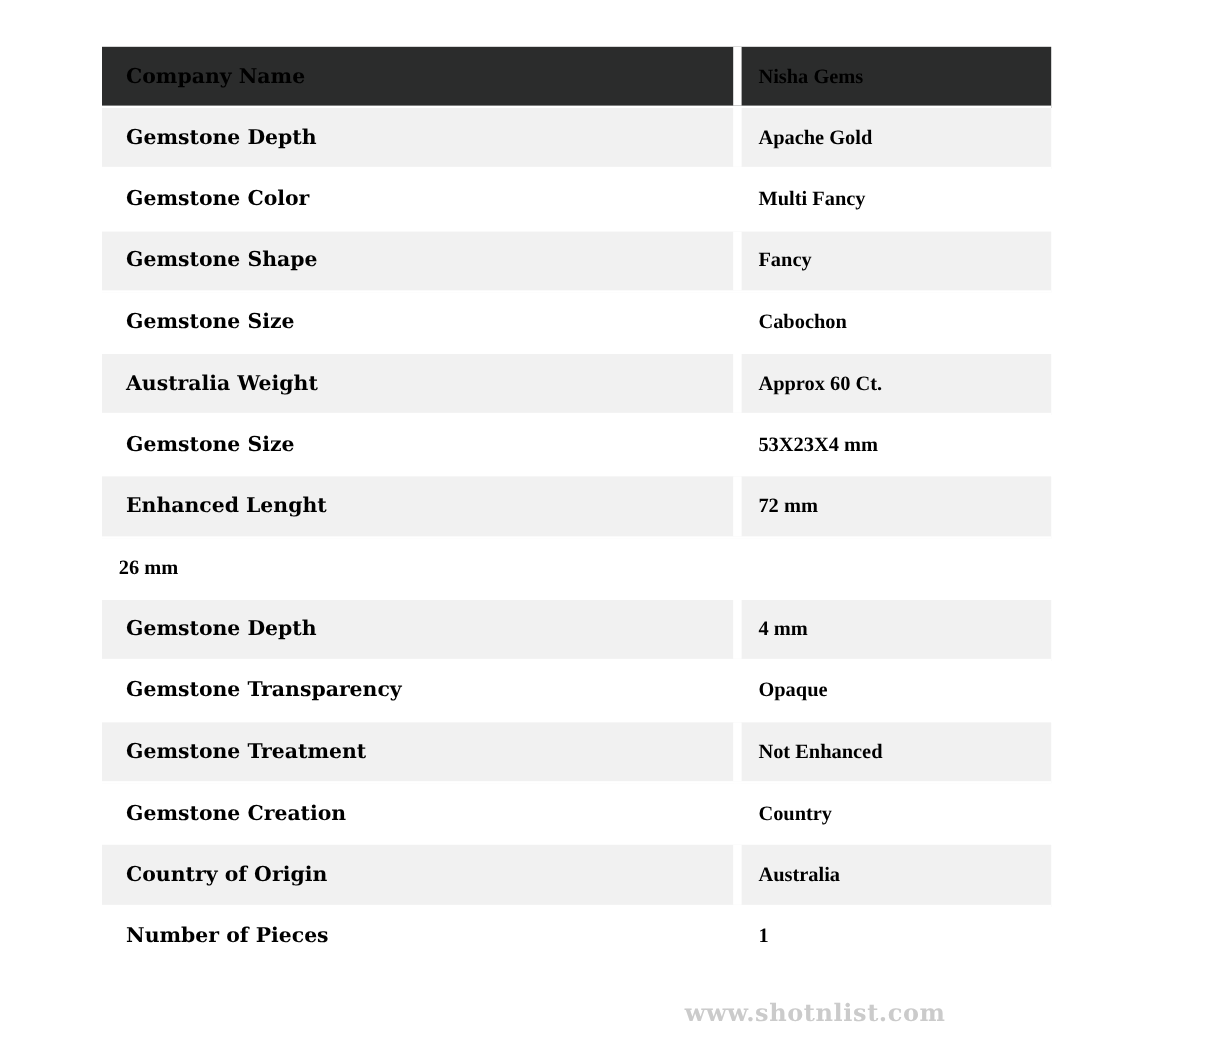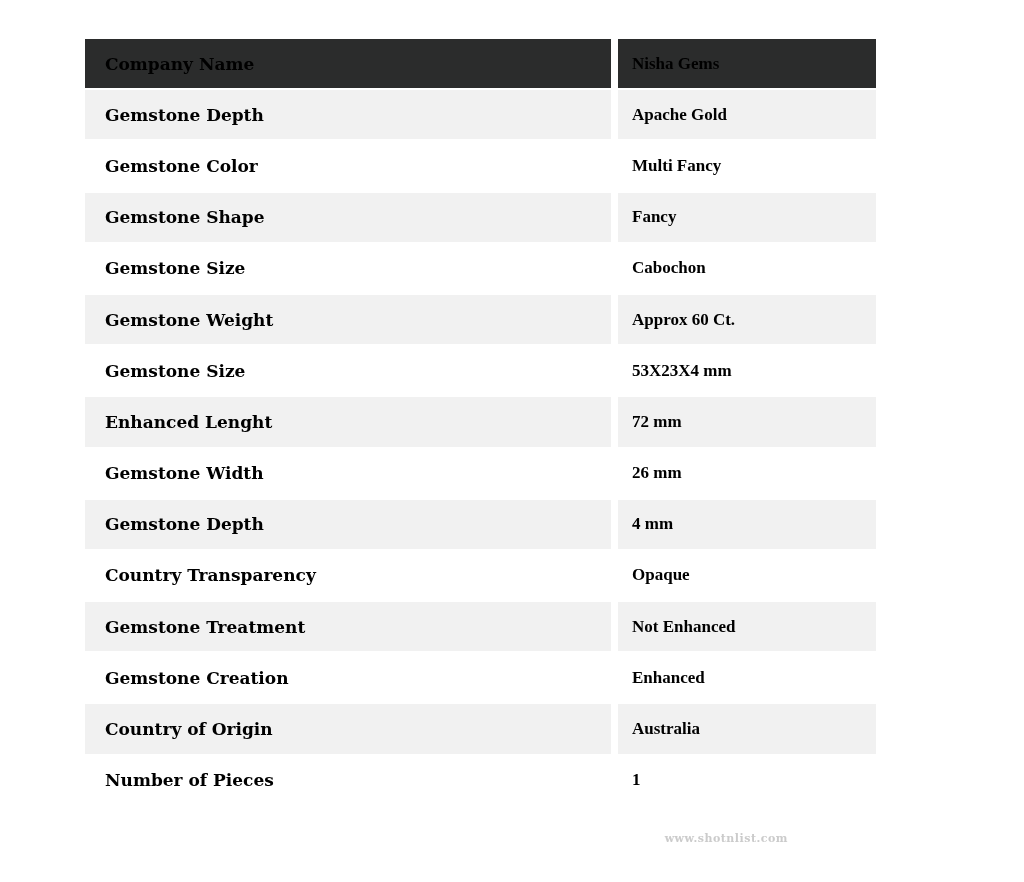--- a/index.html
+++ b/index.html
@@ -56,21 +56,21 @@
   .table-body .row:nth-child(odd) {
     background: var(--row-alt-bg, #f1f1f1);
   }
   .table-body .row:nth-child(even) {
     background: var(--row-bg, #ffffff);
   }
   .watermark {
     position: absolute;
     top: 832px;
     right: 88px;
-    font-size: 11px;
+    font-size: 20px;
     font-weight: 700;
     color: var(--watermark-color, #cbcbcb);
     letter-spacing: 0.5px;
     margin-left: 22px;
   }
 </style>
 </head>
 <body>
 
 <div class="page">
@@ -97,57 +97,56 @@
     <div class="cell label">Gemstone Shape</div>
     <div class="cell value">Fancy</div>
   </div>
 
   <div class="row">
     <div class="cell label">Gemstone Size</div>
     <div class="cell value">Cabochon</div>
   </div>
 
   <div class="row">
-    <div class="cell label">Gemstone Weight</div>
+    <div class="cell label">Australia Weight</div>
     <div class="cell value">Approx 60 Ct.</div>
   </div>
 
   <div class="row">
     <div class="cell label">Gemstone Size</div>
     <div class="cell value">53X23X4 mm</div>
   </div>
 
   <div class="row">
     <div class="cell label">Enhanced Lenght</div>
     <div class="cell value">72 mm</div>
   </div>
 
   <div class="row">
-    <div class="cell label">Gemstone Width</div>
     <div class="cell value">26 mm</div>
   </div>
 
   <div class="row">
     <div class="cell label">Gemstone Depth</div>
     <div class="cell value">4 mm</div>
   </div>
 
   <div class="row">
-    <div class="cell label">Country Transparency</div>
+    <div class="cell label">Gemstone Transparency</div>
     <div class="cell value">Opaque</div>
   </div>
 
   <div class="row">
     <div class="cell label">Gemstone Treatment</div>
     <div class="cell value">Not Enhanced</div>
   </div>
 
   <div class="row">
     <div class="cell label">Gemstone Creation</div>
-    <div class="cell value">Enhanced</div>
+    <div class="cell value">Country</div>
   </div>
 
   <div class="row">
     <div class="cell label">Country of Origin</div>
     <div class="cell value">Australia</div>
   </div>
 
   <div class="row">
     <div class="cell label">Number of Pieces</div>
     <div class="cell value">1</div>

